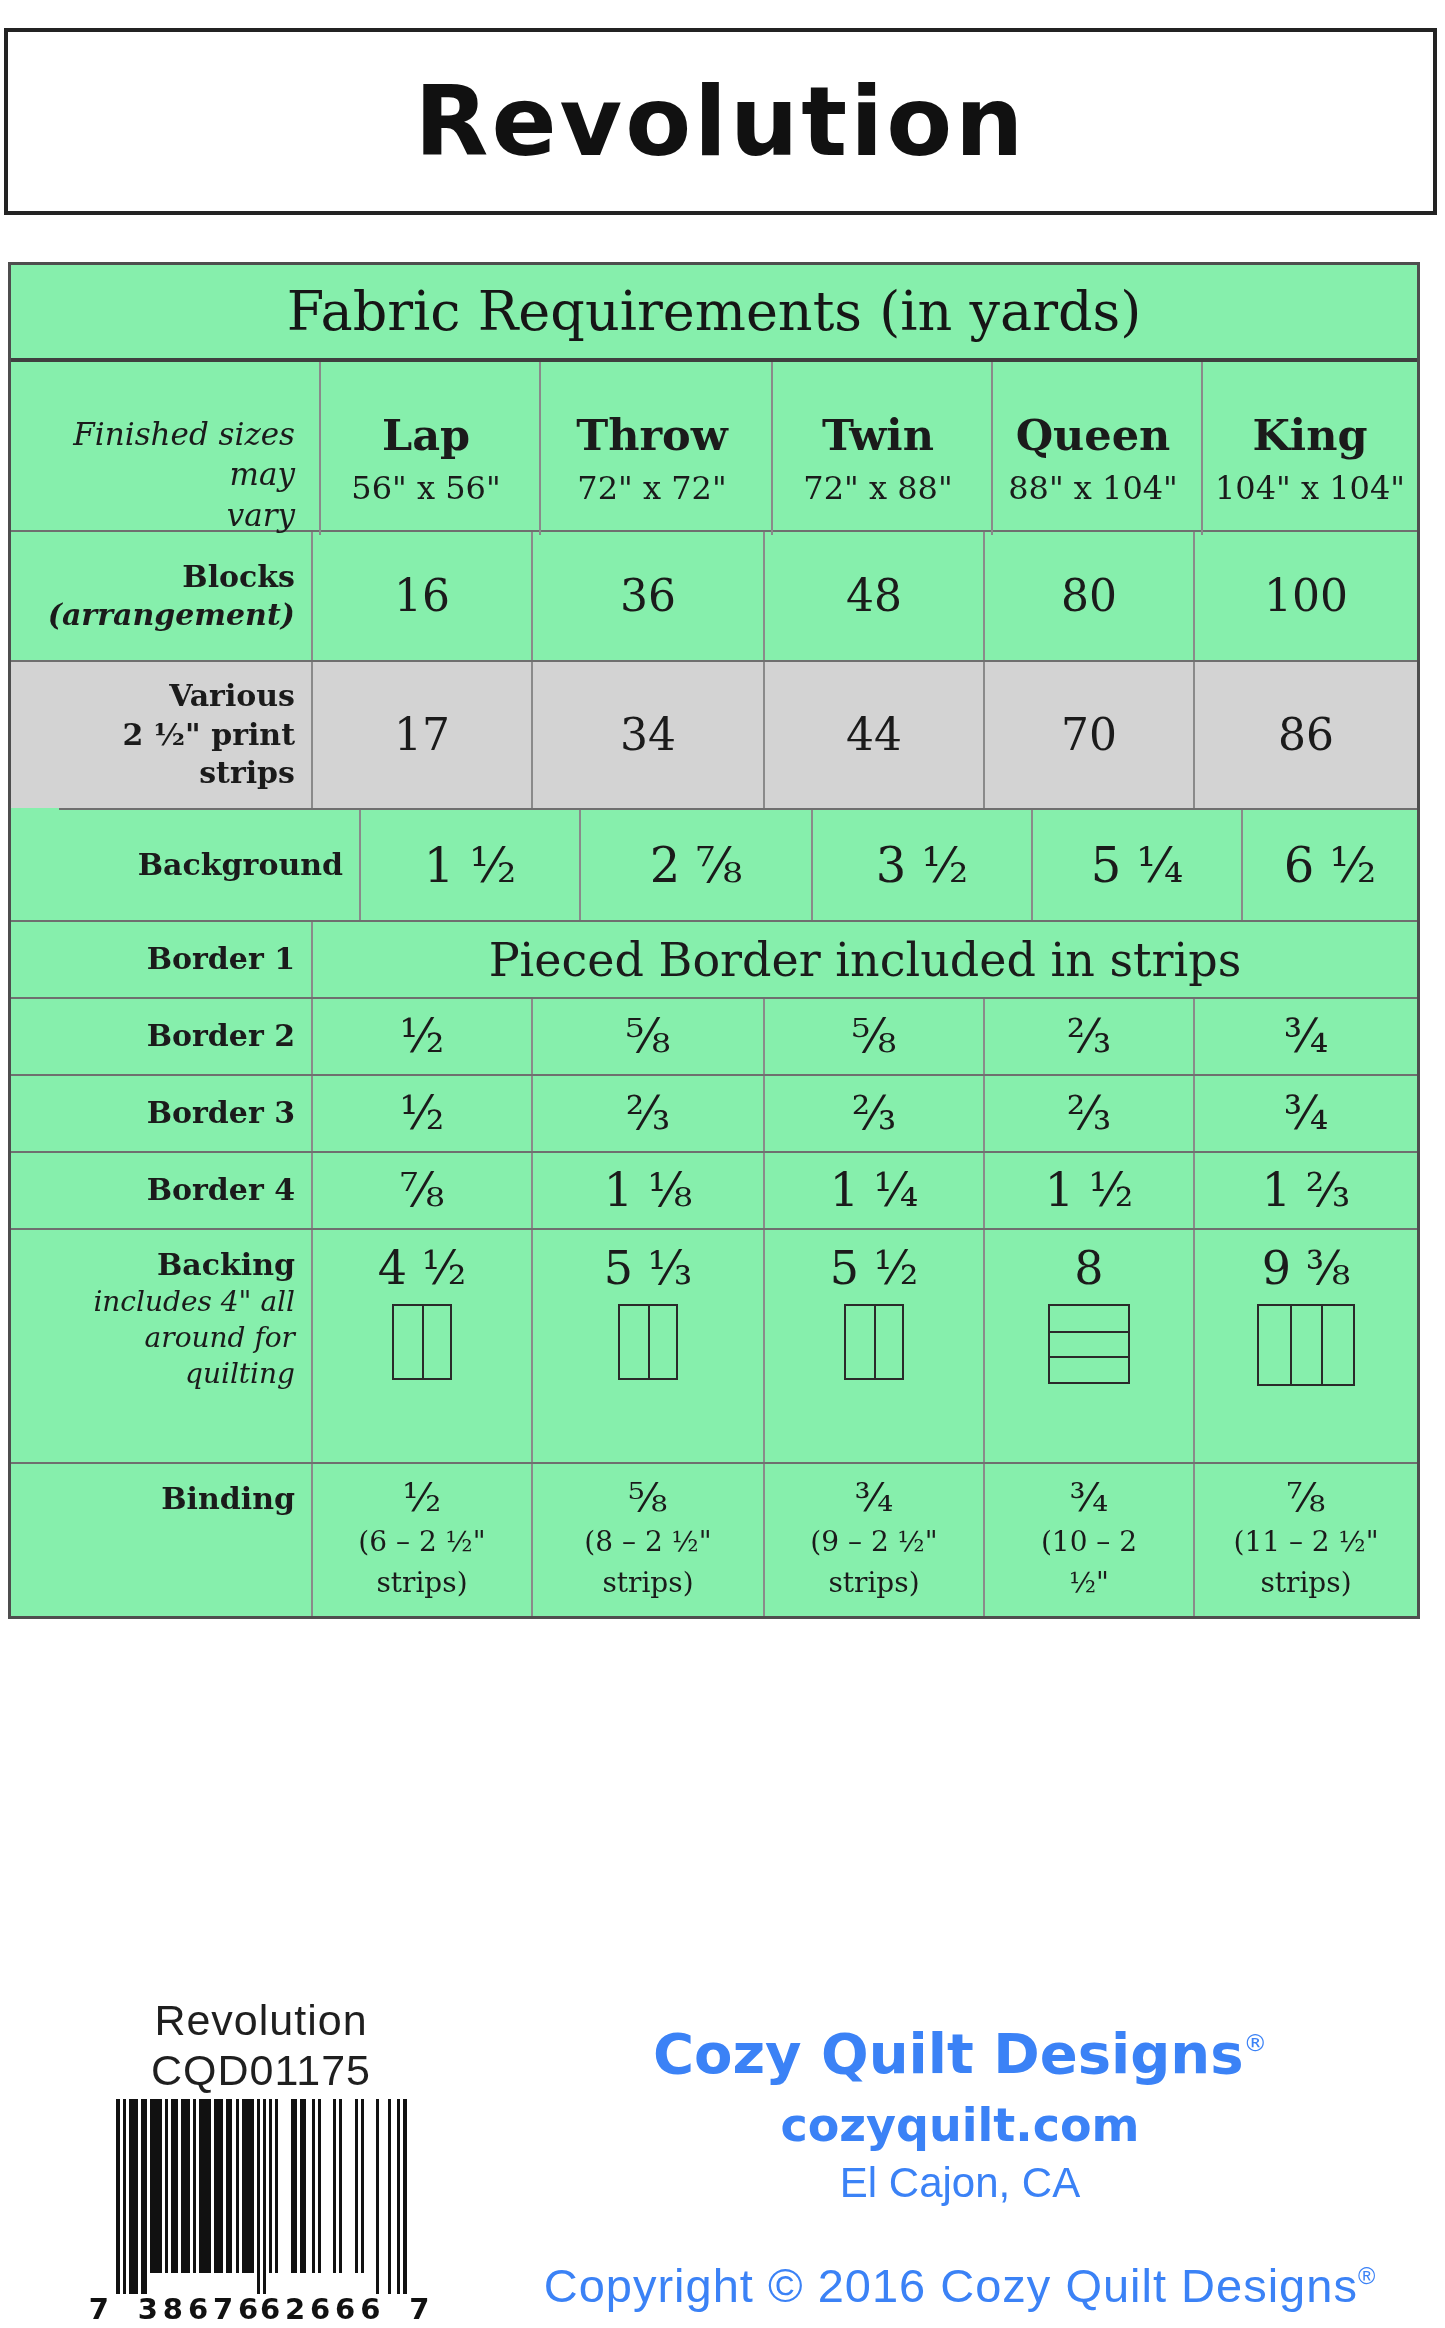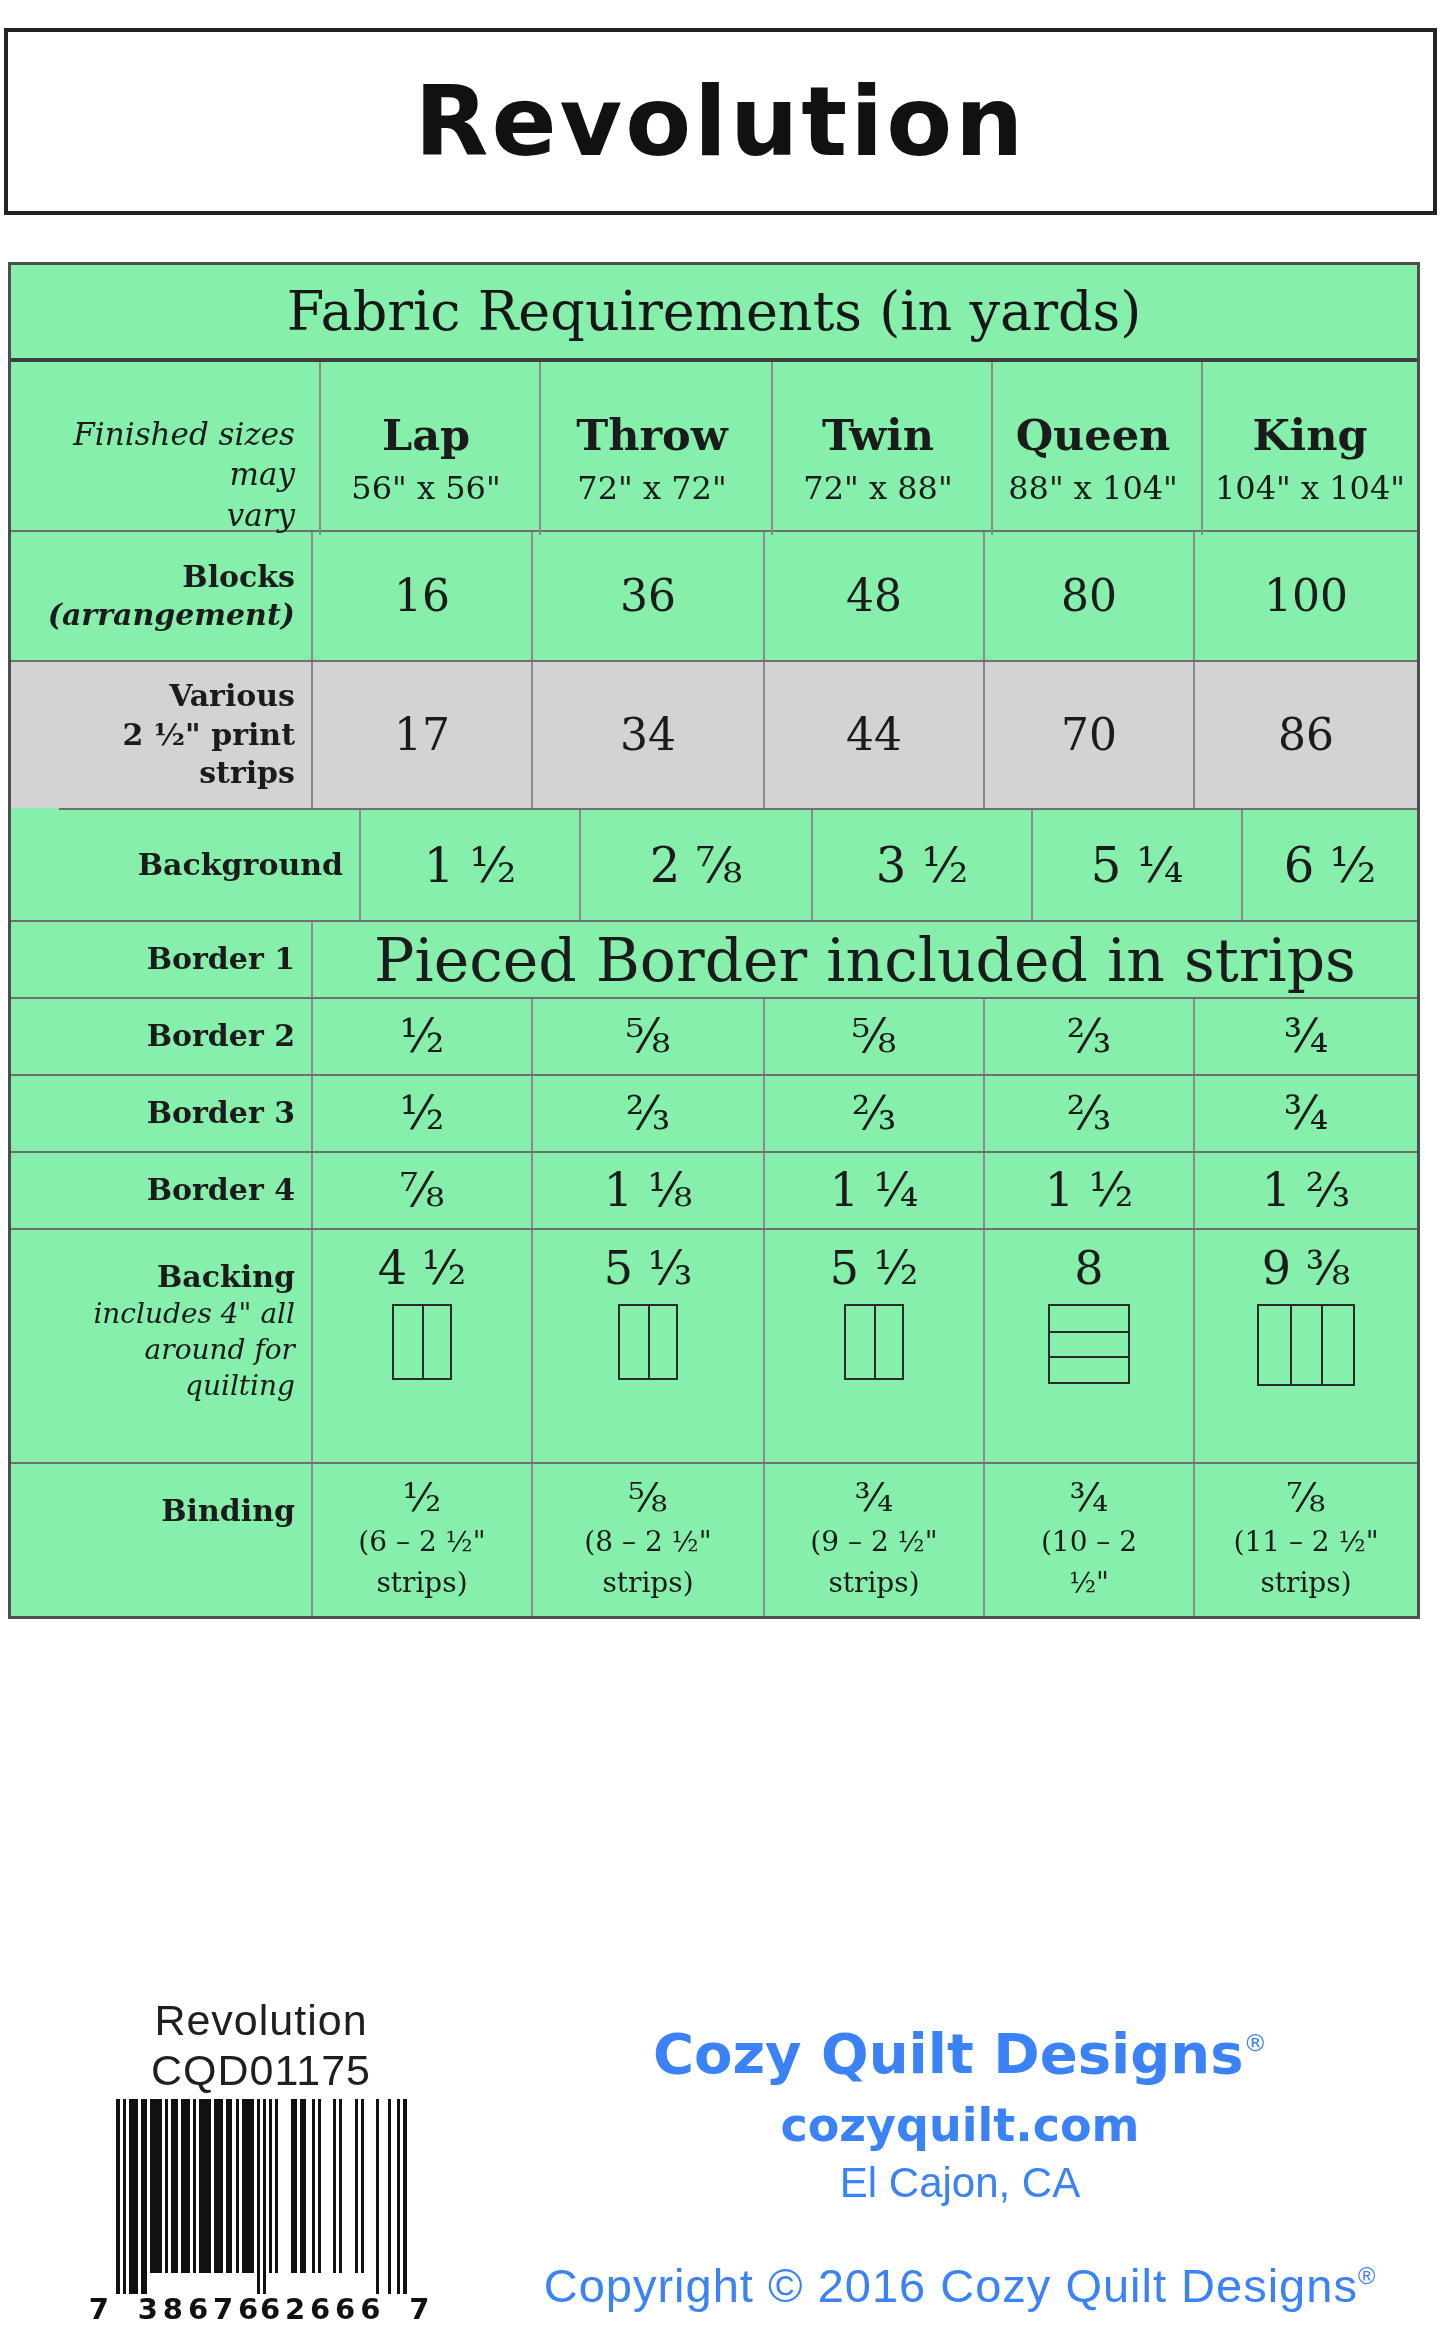--- a/index.html
+++ b/index.html
@@ -32,33 +32,33 @@
   .sizecol{display:flex;flex-direction:column;justify-content:center;align-items:center;
            gap:9px;padding-top:20px;margin-left:8px;}
   .size-name{font-weight:700;font-size:43px;}
   .size-dim{font-size:32px;}
 
   .labelcell{display:flex;flex-direction:column;justify-content:center;align-items:flex-end;
              text-align:right;padding-right:16px;line-height:1.28;}
   .lbl{font-weight:700;font-size:30px;white-space:pre-line;}
   .note{font-style:italic;font-size:28px;white-space:pre-line;}
   .row-blocks .note{font-weight:700;font-size:30px;}
-  .row-backing .labelcell,.row-binding .labelcell{justify-content:flex-start;padding-top:28px;}
+  .row-backing .labelcell,.row-binding .labelcell{justify-content:flex-start;padding-top:16px;}
 
   .valcell{display:flex;flex-direction:column;justify-content:center;align-items:center;
            text-align:center;}
   .num{font-size:44px;line-height:1.05;}
   .row-background .num{font-size:48px;}
   .row-border2 .num,.row-border3 .num,.row-border4 .num{font-size:46px;}
   .row-backing .valcell{justify-content:flex-start;padding-top:14px;}
   .row-backing .num{font-size:46px;}
   .row-binding .valcell{justify-content:flex-start;padding-top:12px;}
   .row-binding .num{font-size:40px;}
   .sub{font-size:28px;line-height:1.45;white-space:pre-line;margin-top:4px;}
-  .spancell{display:flex;align-items:center;justify-content:center;font-size:60px;
+  .spancell{display:flex;align-items:center;justify-content:center;font-size:46px;
             grid-column:2/7;}
   .shaded{background:#d3d3d3;}
 
   .diag{position:relative;border:2px solid #2a2a2a;margin-top:12px;box-sizing:border-box;}
   .dl{position:absolute;background:#2a2a2a;}
 
   
   .footer-left{position:absolute;left:66px;top:1998px;width:390px;text-align:center;
                font-family:"Liberation Sans","DejaVu Sans",sans-serif;color:#1f1f1f;}
   .product-name{font-size:43px;letter-spacing:1px;line-height:1.05;}

